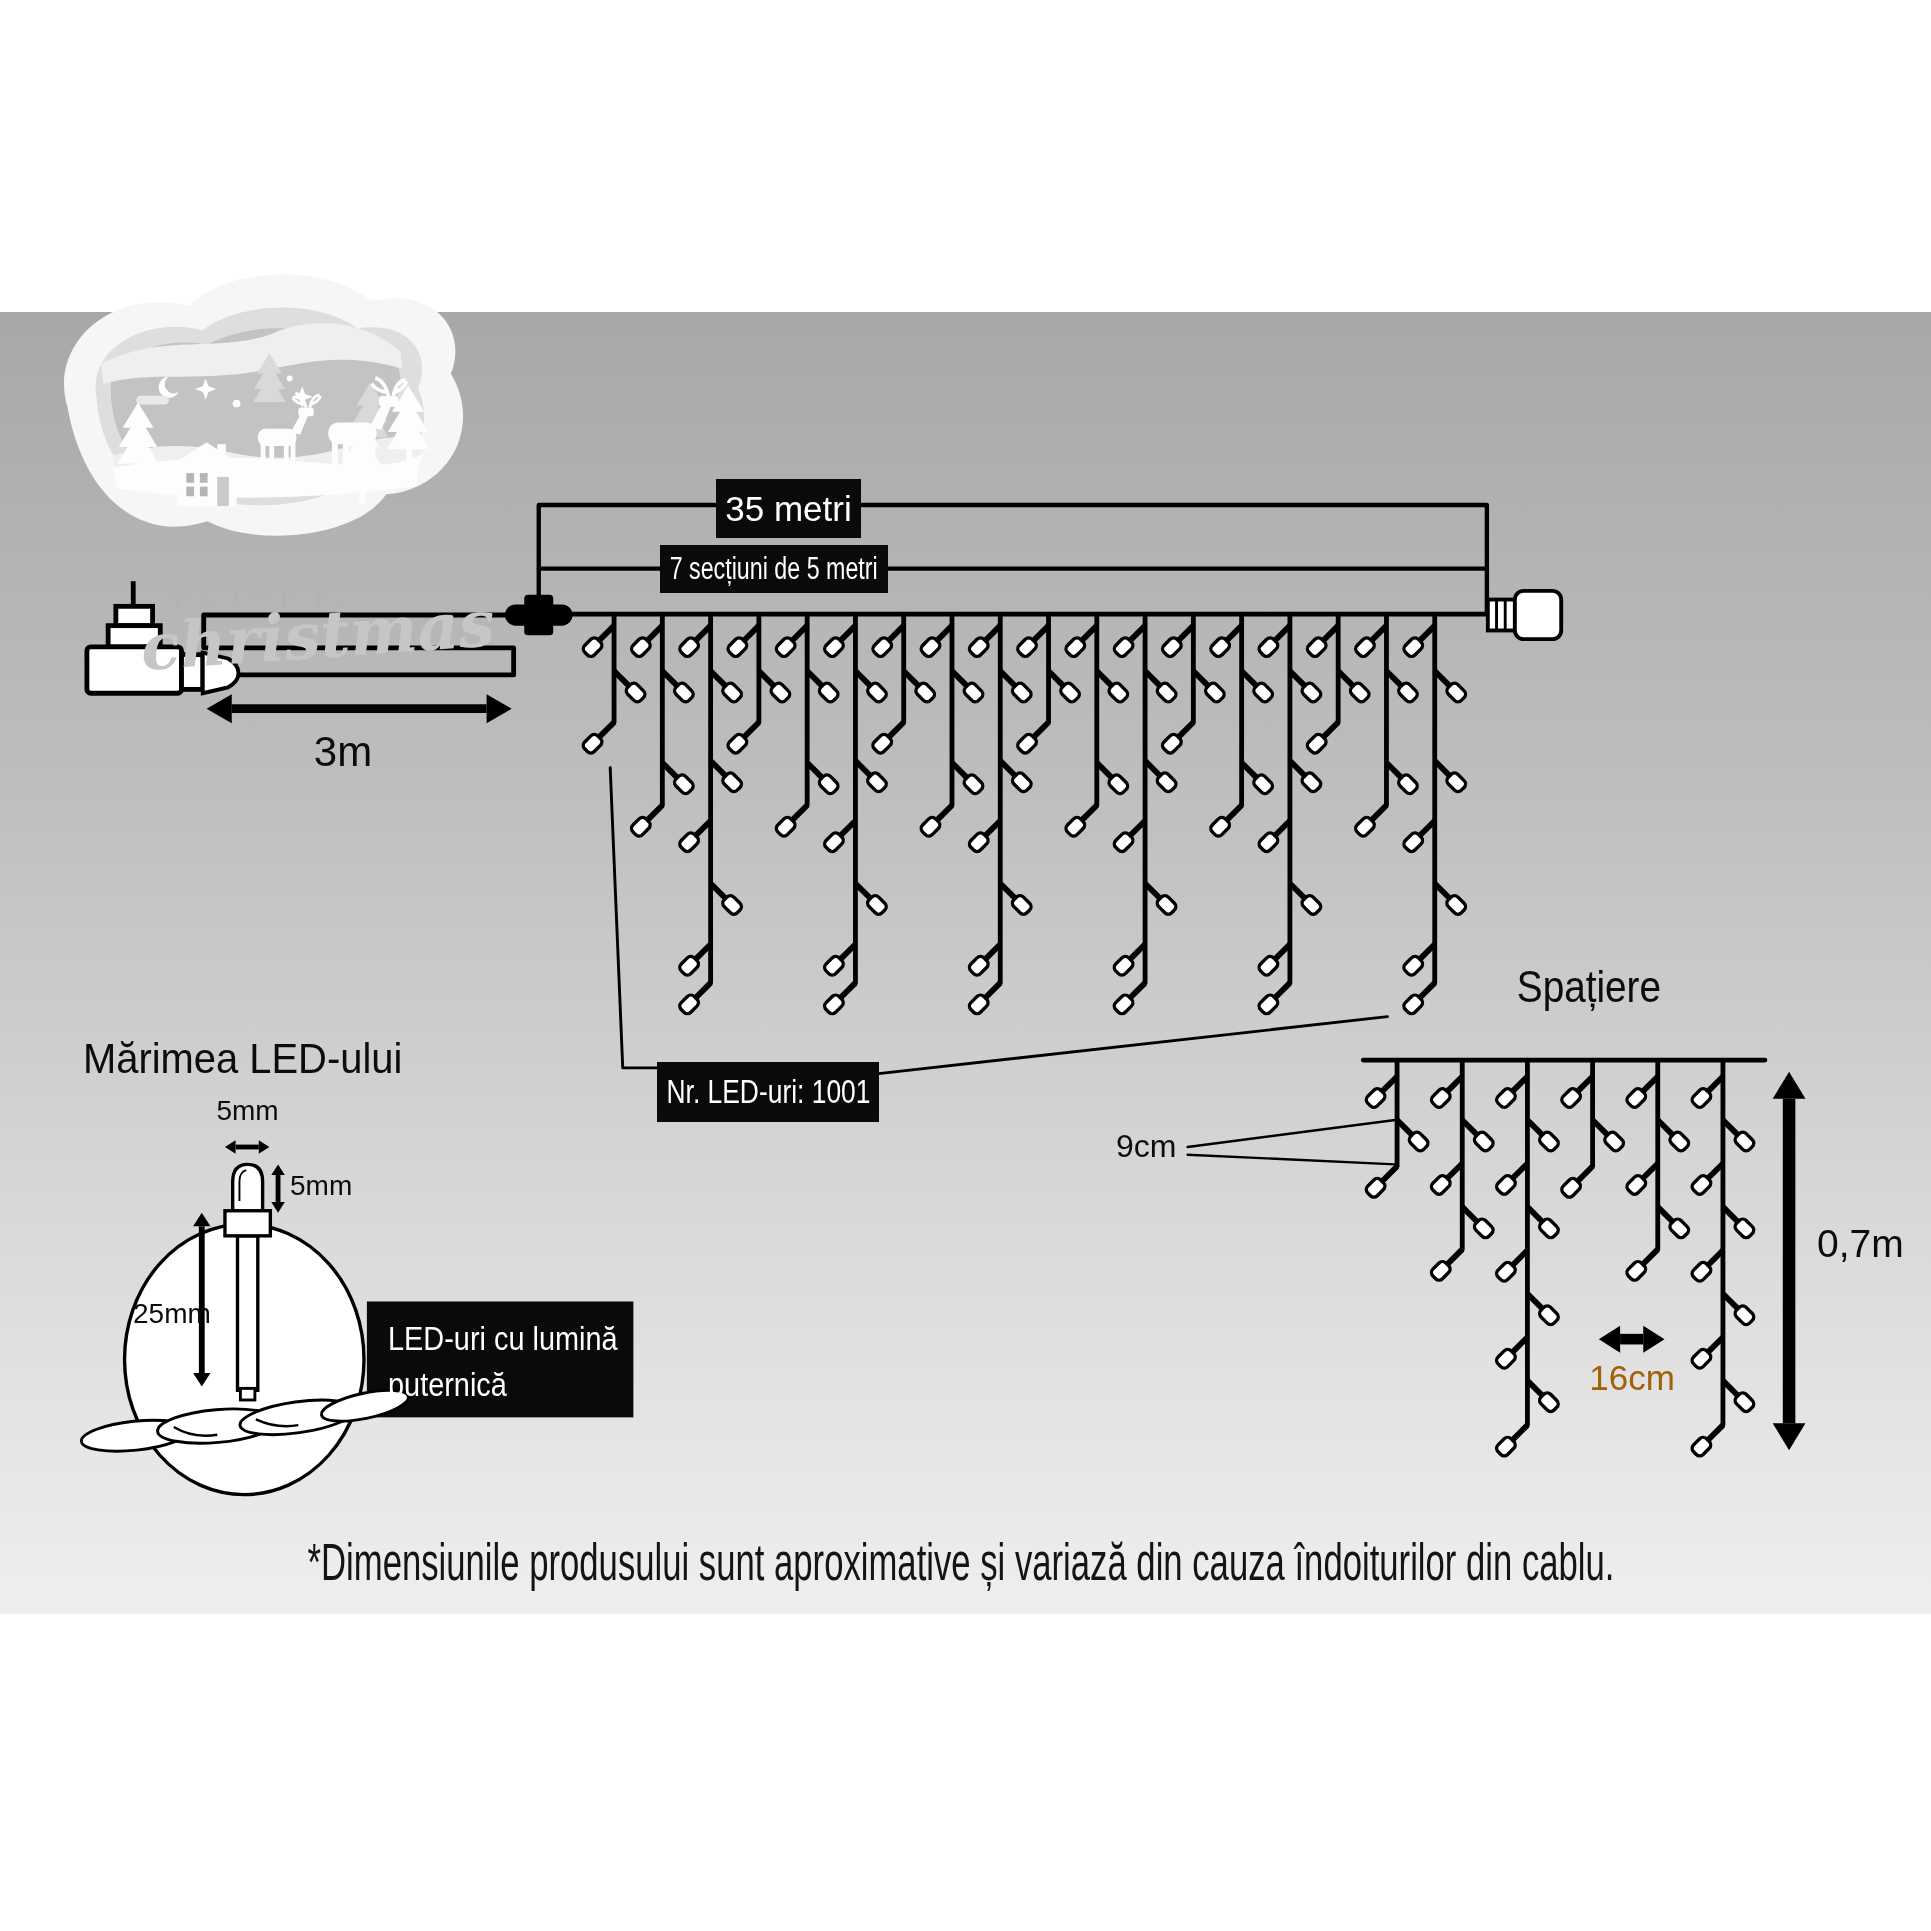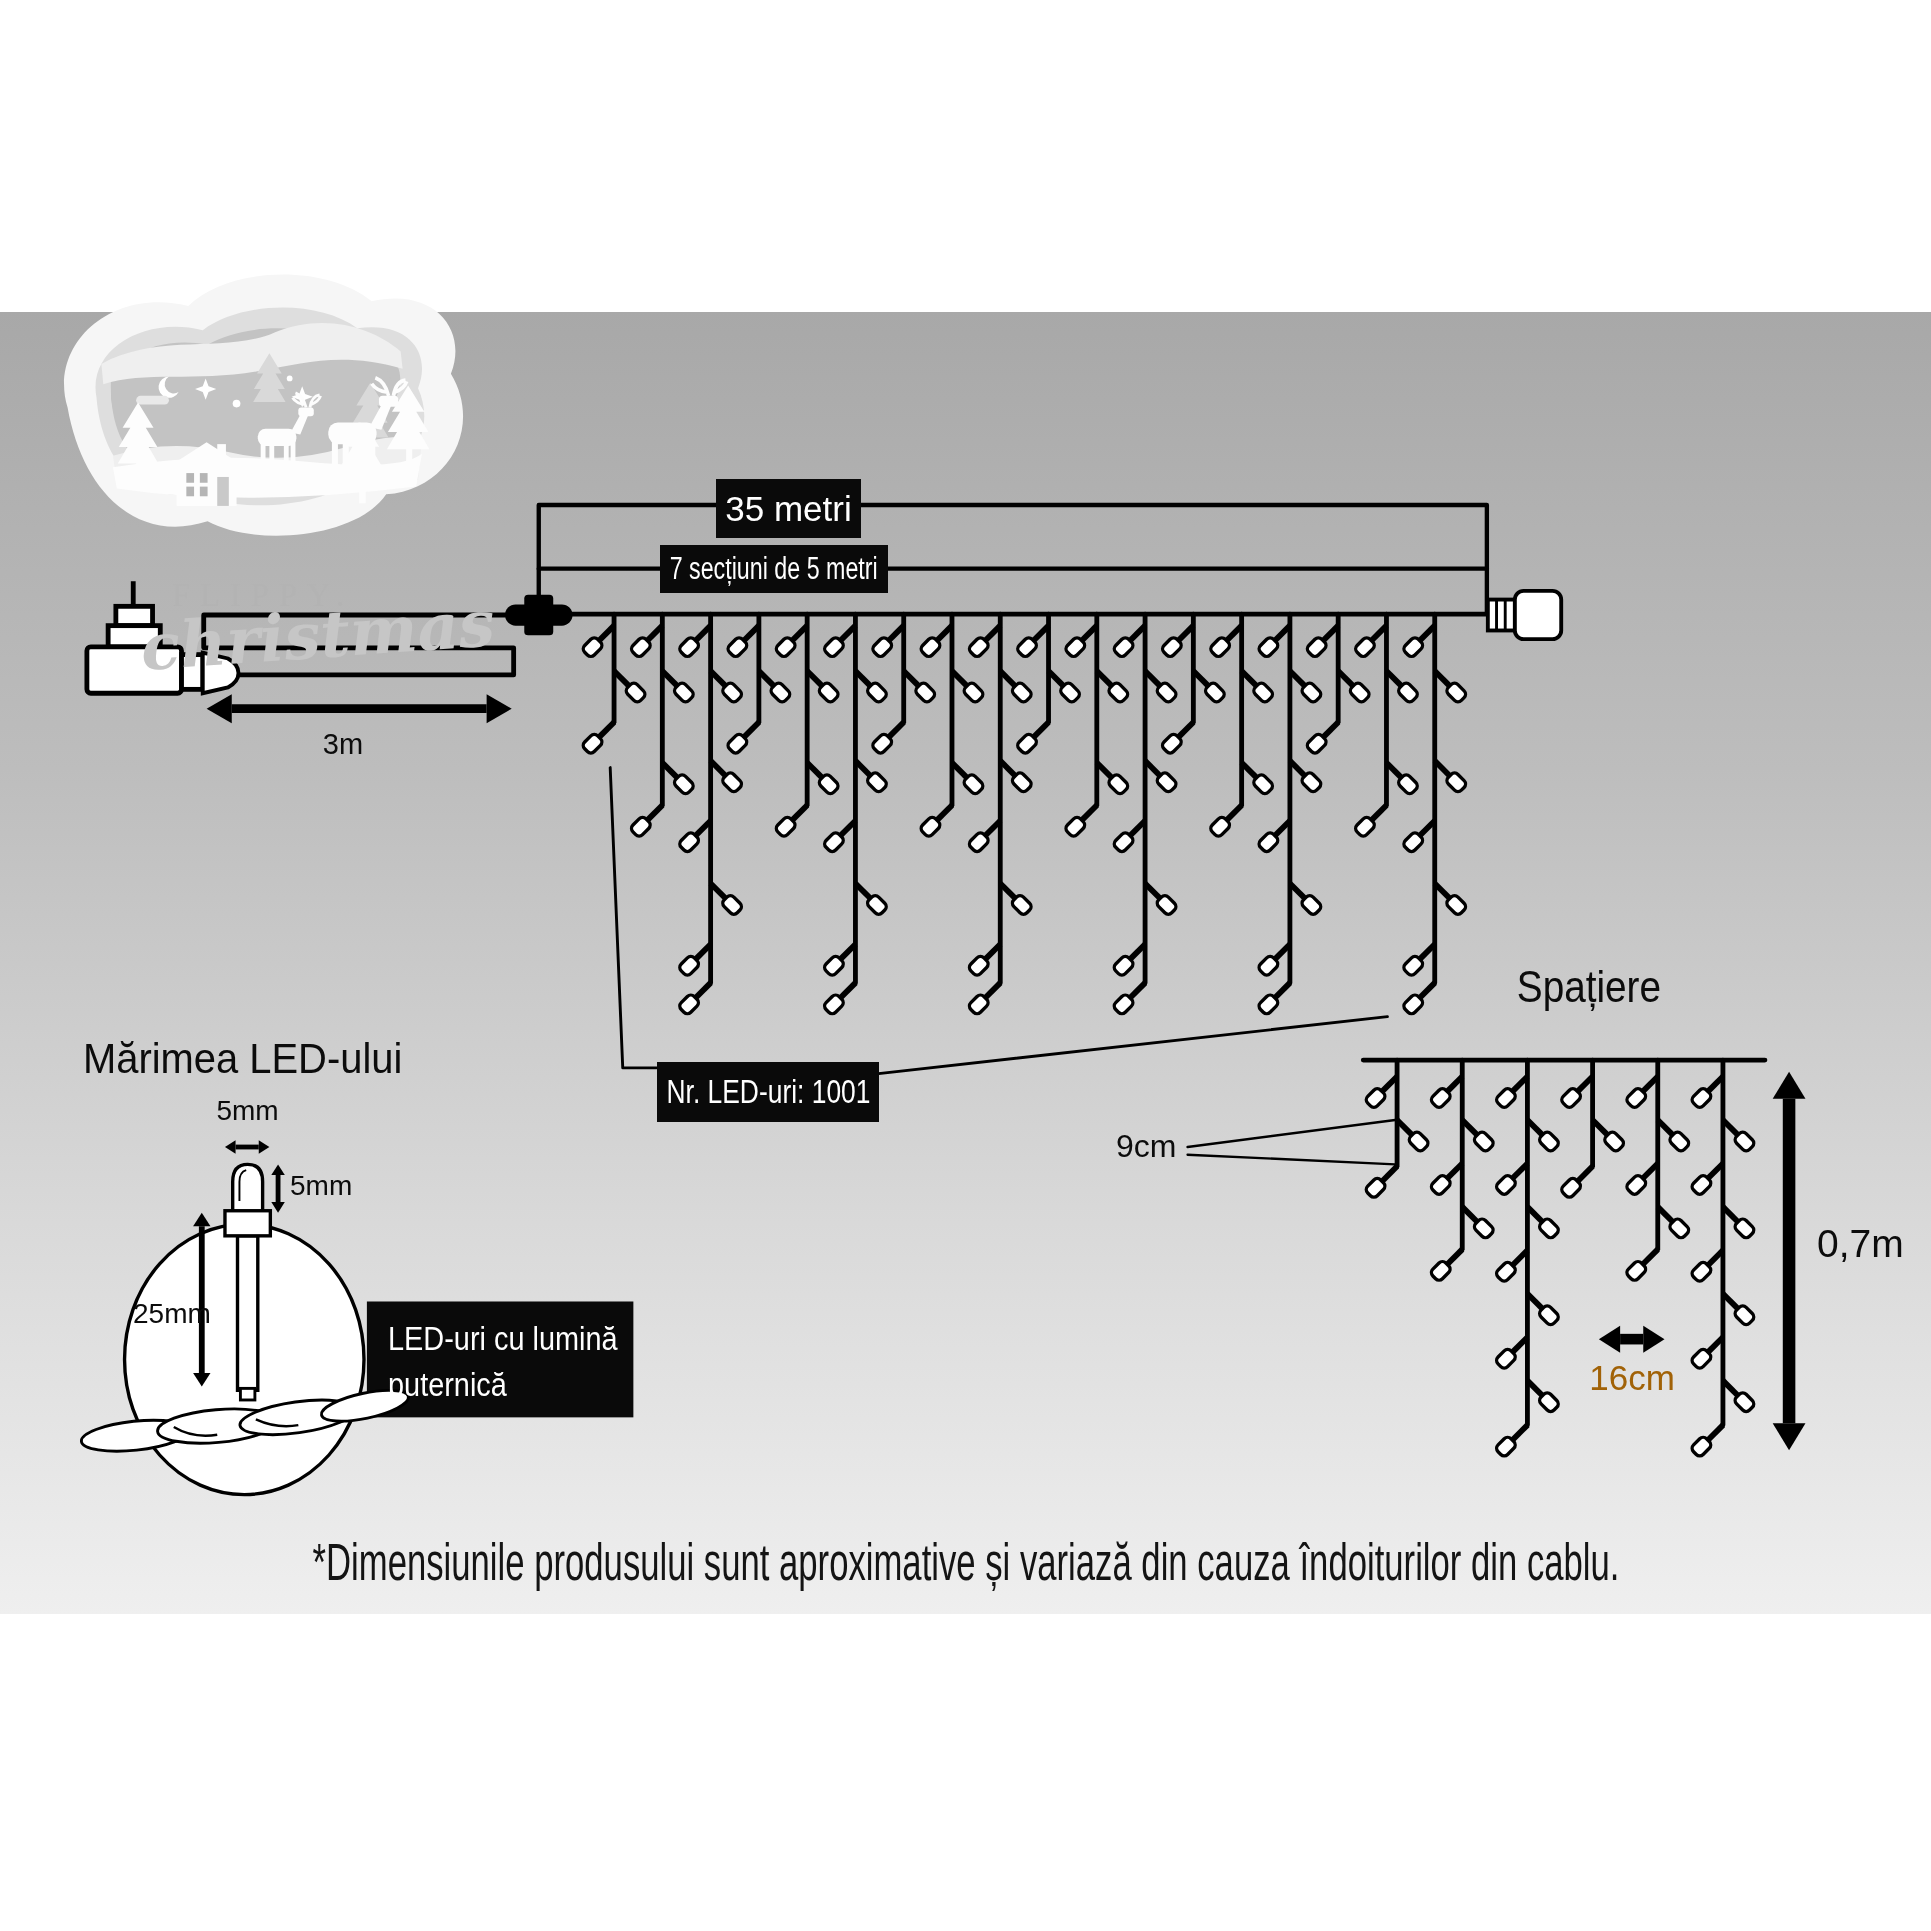--- a/index.html
+++ b/index.html
@@ -15,34 +15,34 @@
   .cx90{transform:scaleX(0.90);}
   .cx80{transform:scaleX(0.80);}
   .cx75{transform:scaleX(0.75);}
   #page-title{left:391px;top:371px;width:772px;text-align:center;font-size:89px;color:#0c0c0c;
               letter-spacing:0px;}
   #page-title .inner{display:inline-block;transform:scaleX(0.80);transform-origin:center;white-space:nowrap;}
   #box-total{left:716px;top:479px;width:145px;height:59px;font-size:35px;justify-content:center;}
   #box-sections{left:660px;top:545px;width:228px;height:48px;font-size:31px;}
   #box-connect{left:1595px;top:560px;width:203px;height:135px;font-size:34px;line-height:43px;}
   #box-ledcount{left:657px;top:1041px;width:222px;height:60px;font-size:33px;margin-top:21px;}
-  #label-3m{left:280px;top:728px;width:126px;text-align:center;font-size:29px;color:#0c0c0c;}
+  #label-3m{left:280px;top:728px;width:126px;text-align:center;font-size:42px;color:#0c0c0c;}
   #spatiere-title{left:1492px;top:962px;width:193px;text-align:center;font-size:44px;color:#0c0c0c;}
   #spatiere-title .inner{display:inline-block;transform:scaleX(0.88);white-space:nowrap;}
   #label-9cm{left:1116px;top:1128px;font-size:32px;color:#0c0c0c;}
   #label-16cm{left:1574px;top:1358px;width:116px;text-align:center;font-size:35px;color:#a16207;}
   #label-07m{left:1817px;top:1222px;font-size:39px;color:#0c0c0c;}
   #marimea-title{left:83px;top:1035px;font-size:42px;color:#0c0c0c;white-space:nowrap;
                  transform:scaleX(0.95);transform-origin:left;}
   #label-5mm-top{left:209px;top:1095px;width:77px;text-align:center;font-size:28px;color:#0c0c0c;}
   #label-5mm-right{left:290px;top:1170px;font-size:28px;color:#0c0c0c;}
   #label-25mm{left:133px;top:1298px;font-size:28px;color:#0c0c0c;}
   #callout-text{left:388px;top:1315px;color:#ffffff;font-size:34px;line-height:46px;
                 transform:scaleX(0.85);transform-origin:left;white-space:nowrap;}
-  #footer-note{left:0;top:1533px;width:1931px;text-align:center;font-size:51px;color:#141414;}
+  #footer-note{left:0;top:1533px;width:1931px;font-size:51px;color:#141414;}
   #footer-note .inner{display:inline-block;transform:scaleX(0.68);transform-origin:center;white-space:nowrap;}
   #logo-brand{left:172px;top:577px;font-size:33px;letter-spacing:9.7px;color:#b3b3b3;font-family:Liberation Serif, serif;}
   #logo-script{left:141px;top:610px;font-size:64px;color:#c6c6c6;
                font-family:"DejaVu Serif", serif;font-style:italic;font-weight:bold;
                transform:rotate(-4deg);transform-origin:left;}
 </style>
 </head>
 <body>
 
 <div id="stage">

